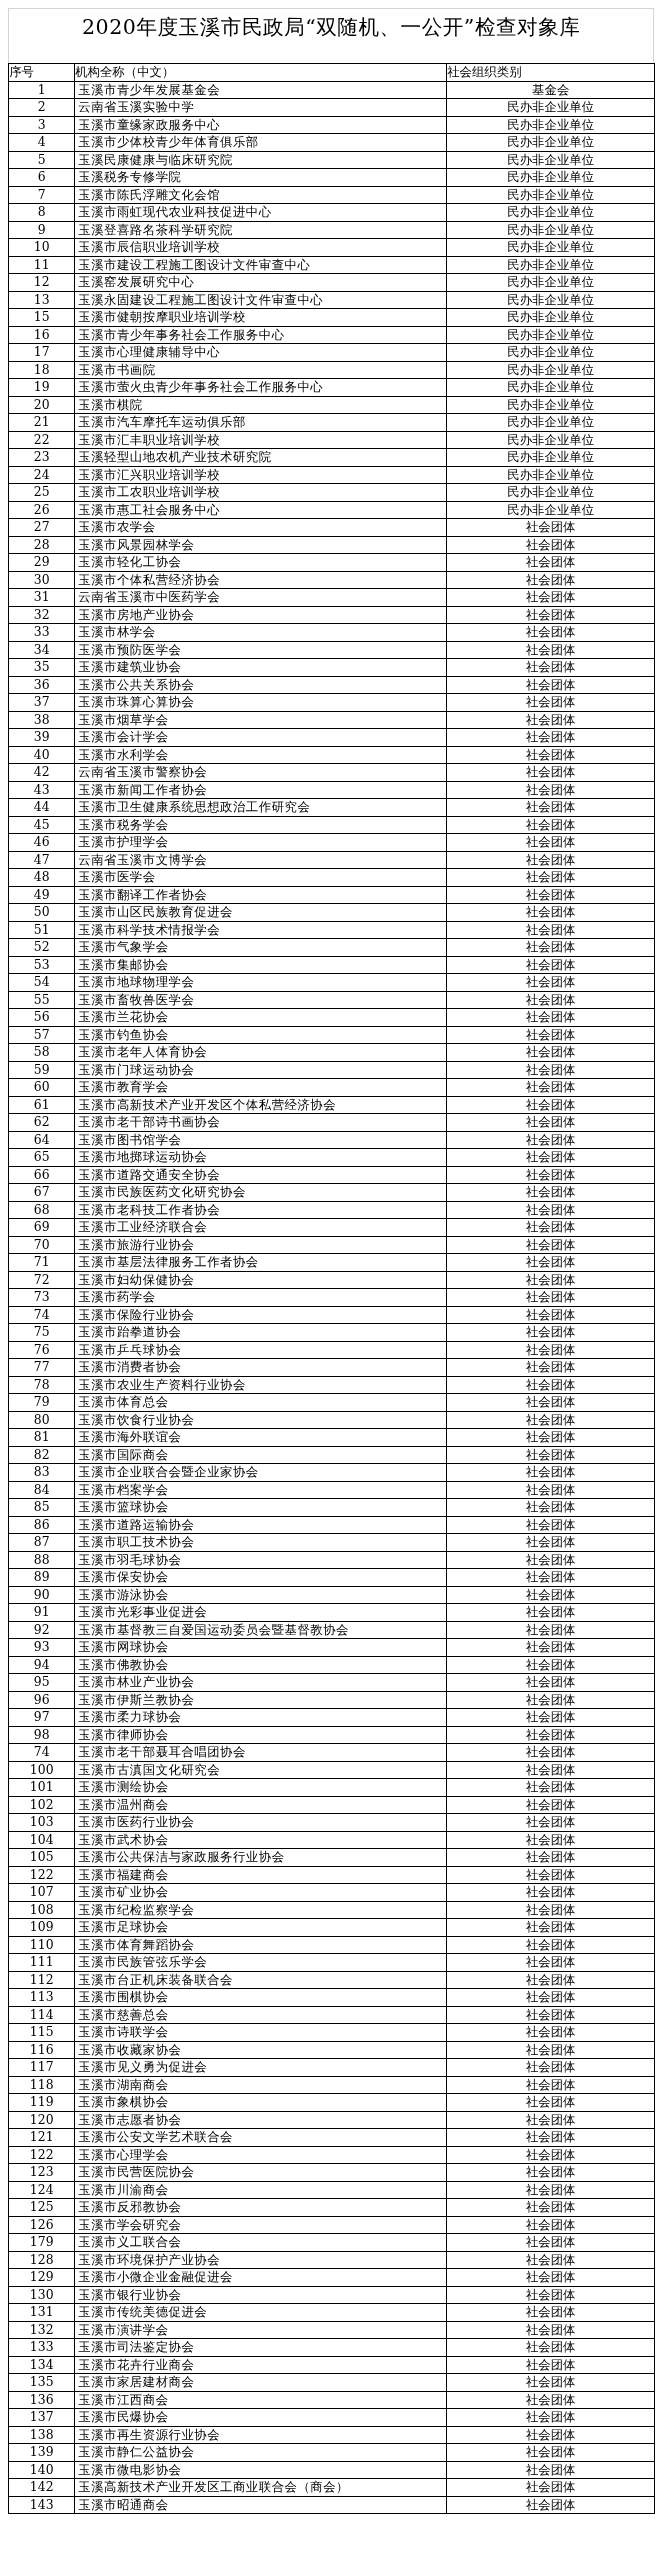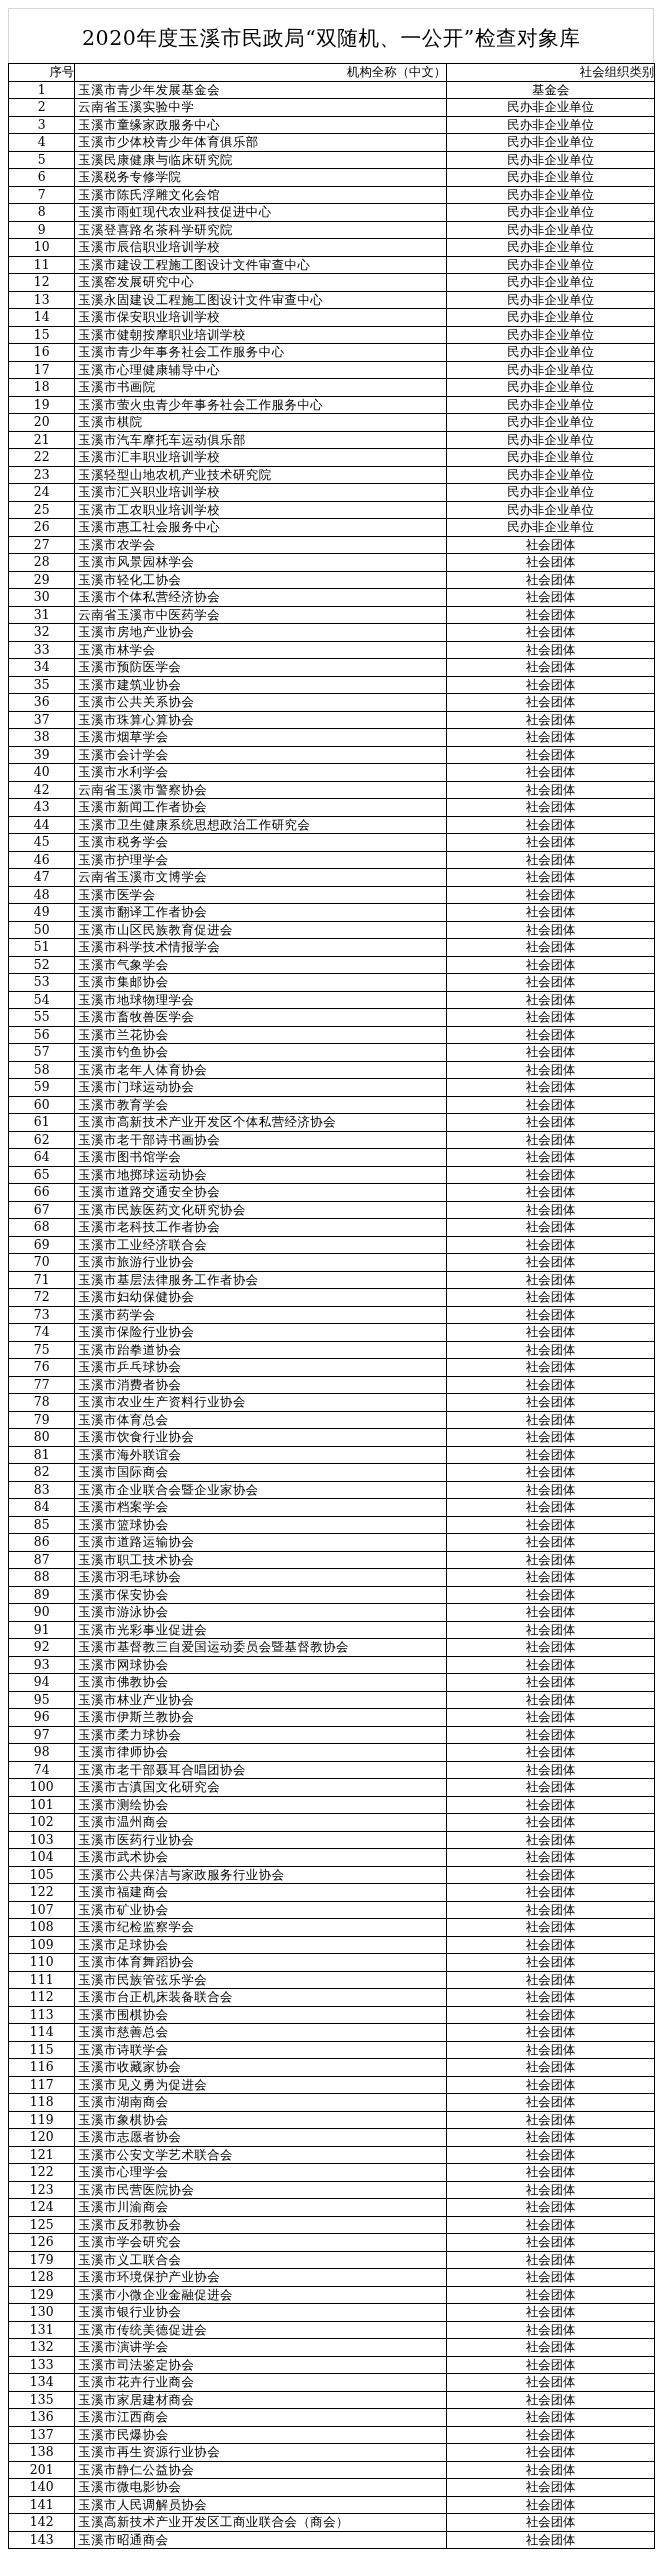--- a/index.html
+++ b/index.html
@@ -1,31 +1,31 @@
 <!DOCTYPE html>
 <html style="font-size:8.2px"><head>
 <meta charset="utf-8">
 <style>
   html, body { margin: 0; padding: 0; background: #ffffff; }
   body { width: 663px; height: 3540px; position: relative; font-family: "DejaVu Serif", "Liberation Serif", serif; color: #000; }
   .sheet { position: absolute; left: 8.2px; top: 8.2px; width: 646px; }
   .title-box {
     height: 55px; border: 0.5px solid #d4d4d4; border-bottom: none;
-    display: flex; align-items: center; justify-content: center; box-sizing: border-box;
+    display: flex; align-items: flex-start; justify-content: center; box-sizing: border-box;
   }
   .title { font-size: 20.6px; letter-spacing: 0.5px; white-space: nowrap; padding-top: 4.1px; }
   table { border-collapse: collapse; width: 646px; table-layout: fixed; }
   td, th { border: 1px solid #000; height: 16.5px; padding: 0; font-weight: normal; font-size: 12.4px; line-height: 16.5px; white-space: nowrap; overflow: hidden; }
   col.c1 { width: 66px; }
   col.c2 { width: 372px; }
   col.c3 { width: 208px; }
   .num { text-align: center; }
   .name { text-align: left; padding-left: 3.1px; letter-spacing: 0.5px; }
   .cat { text-align: center; }
-  th { text-align: right; }
+  th { text-align: left; }
 </style>
 </head>
 <body>
 
 <div class="sheet">
   <div class="title-box">
     <div class="title">2020年度玉溪市民政局“双随机、一公开”检查对象库</div>
   </div>
   <table>
     <colgroup>
@@ -100,25 +100,20 @@
           <td class="num">12</td>
           <td class="name">玉溪窑发展研究中心</td>
           <td class="cat">民办非企业单位</td>
         </tr>
         <tr>
           <td class="num">13</td>
           <td class="name">玉溪永固建设工程施工图设计文件审查中心</td>
           <td class="cat">民办非企业单位</td>
         </tr>
         <tr>
-          <td class="num">14</td>
-          <td class="name">玉溪市保安职业培训学校</td>
-          <td class="cat">民办非企业单位</td>
-        </tr>
-        <tr>
           <td class="num">15</td>
           <td class="name">玉溪市健朝按摩职业培训学校</td>
           <td class="cat">民办非企业单位</td>
         </tr>
         <tr>
           <td class="num">16</td>
           <td class="name">玉溪市青少年事务社会工作服务中心</td>
           <td class="cat">民办非企业单位</td>
         </tr>
         <tr>
@@ -715,32 +710,27 @@
           <td class="num">137</td>
           <td class="name">玉溪市民爆协会</td>
           <td class="cat">社会团体</td>
         </tr>
         <tr>
           <td class="num">138</td>
           <td class="name">玉溪市再生资源行业协会</td>
           <td class="cat">社会团体</td>
         </tr>
         <tr>
-          <td class="num">201</td>
+          <td class="num">139</td>
           <td class="name">玉溪市静仁公益协会</td>
           <td class="cat">社会团体</td>
         </tr>
         <tr>
           <td class="num">140</td>
           <td class="name">玉溪市微电影协会</td>
-          <td class="cat">社会团体</td>
-        </tr>
-        <tr>
-          <td class="num">141</td>
-          <td class="name">玉溪市人民调解员协会</td>
           <td class="cat">社会团体</td>
         </tr>
         <tr>
           <td class="num">142</td>
           <td class="name">玉溪高新技术产业开发区工商业联合会（商会）</td>
           <td class="cat">社会团体</td>
         </tr>
         <tr>
           <td class="num">143</td>
           <td class="name">玉溪市昭通商会</td>

